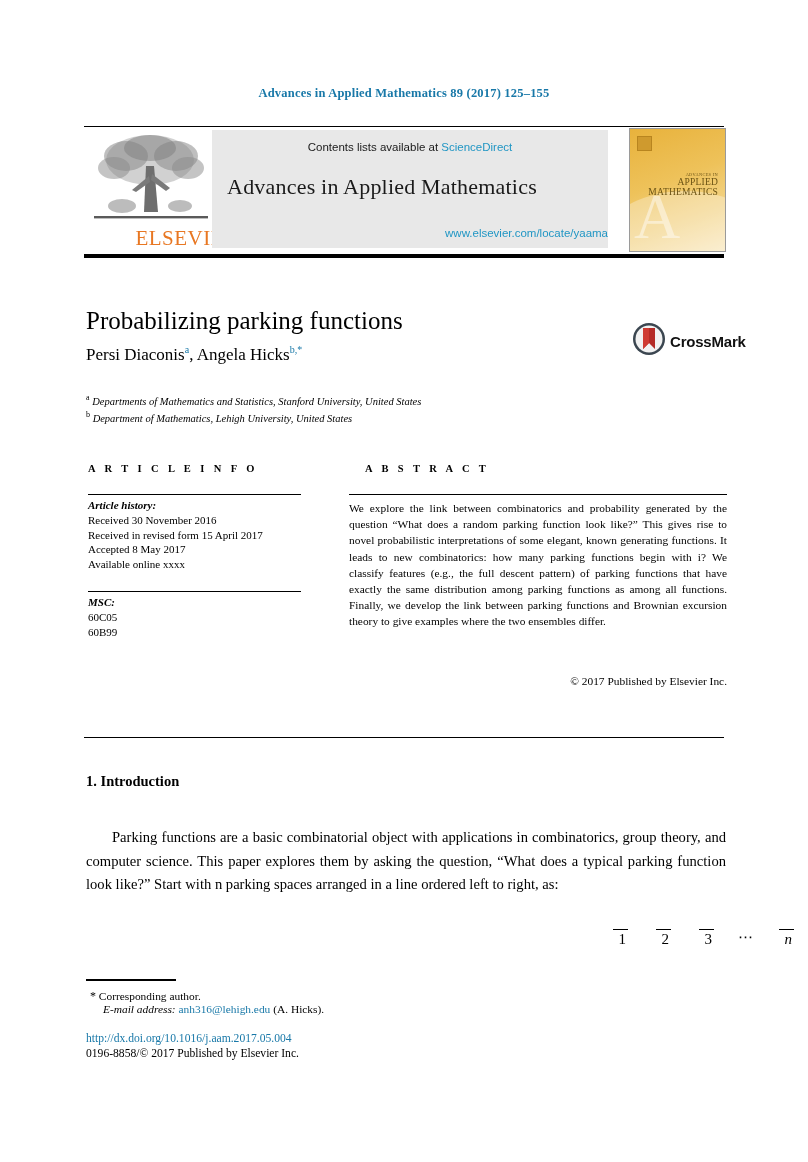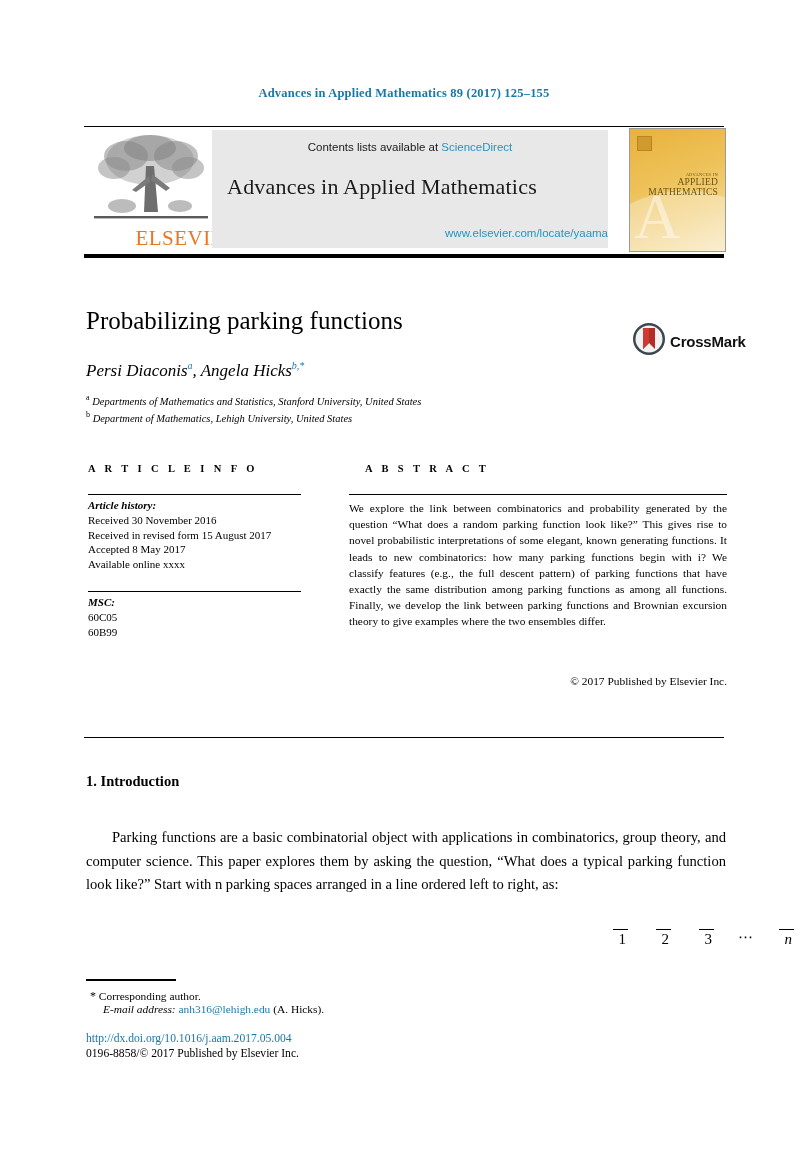--- a/index.html
+++ b/index.html
@@ -195,26 +195,25 @@
     left: 38px; top: 11px;
     font-family: "Liberation Sans", sans-serif;
     font-size: 15px;
     font-weight: bold;
     color: #111;
     letter-spacing: -0.2px;
   }
 
   .authors {
     position: absolute;
-    left: 86px; top: 360px;
+    left: 86px; top: 344px;
     width: 560px;
     font-family: "Liberation Serif", serif;
     font-size: 17px;
     color: #000;
-    font-style: italic;
   }
   .authors sup {
     font-size: 10px;
     color: #1878a8;
     vertical-align: super;
   }
   .affiliations {
     position: absolute;
     left: 86px; top: 392px;
     width: 600px;
@@ -475,21 +474,21 @@
     <div><sup>a</sup> <span>Departments of Mathematics and Statistics, Stanford University, United States</span></div>
     <div><sup>b</sup> <span>Department of Mathematics, Lehigh University, United States</span></div>
   </div>
 
   <div class="col-info sec-head">A R T I C L E   I N F O</div>
   <div class="info-rule-1"></div>
 
   <div class="hist-label">Article history:</div>
   <div class="hist-list">
     <div>Received 30 November 2016</div>
-    <div>Received in revised form 15 August 2017</div>
+    <div>Received in revised form 15 April 2017</div>
     <div>Accepted 8 May 2017</div>
     <div>Available online xxxx</div>
   </div>
 
   <div class="info-rule-2"></div>
   <div class="msc-label">MSC:</div>
   <div class="msc-list">
     <div>60C05</div>
     <div>60B99</div>
   </div>

